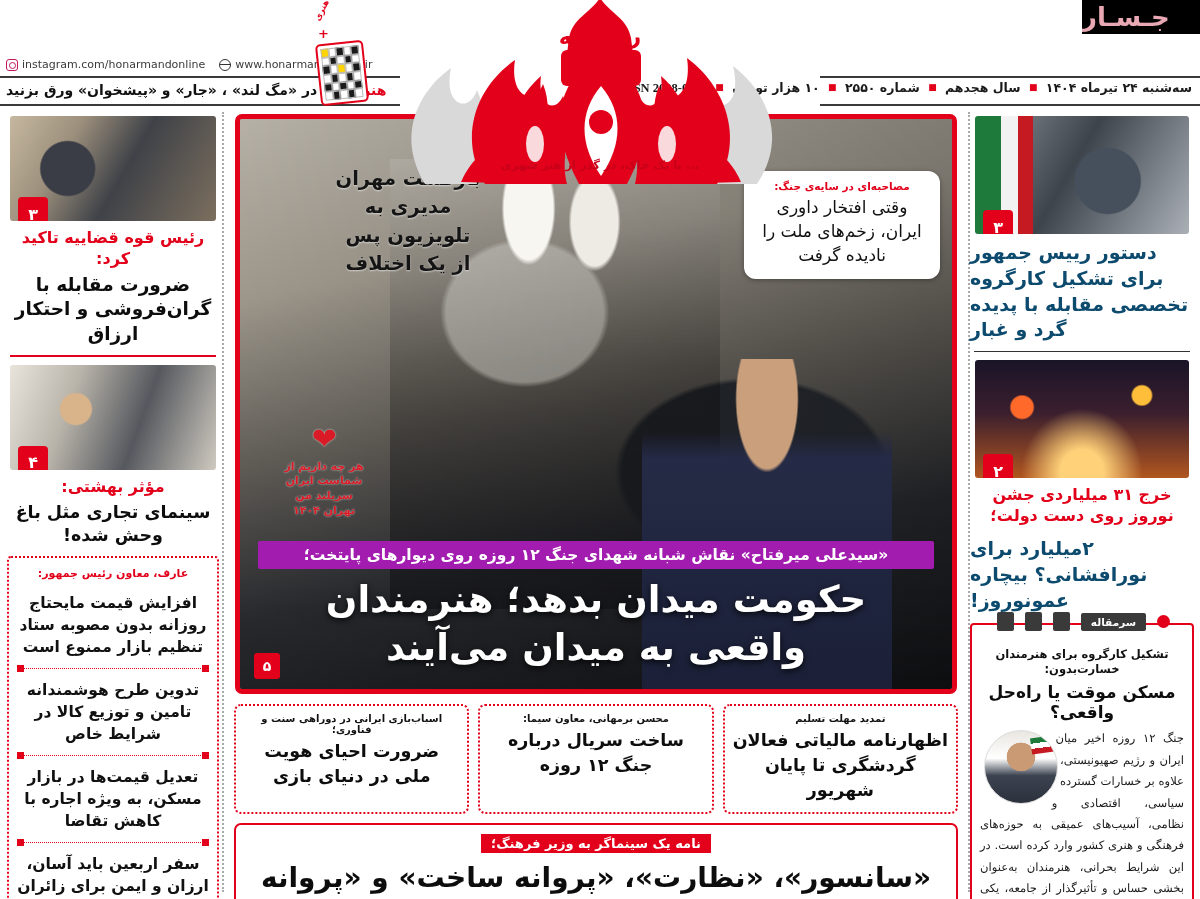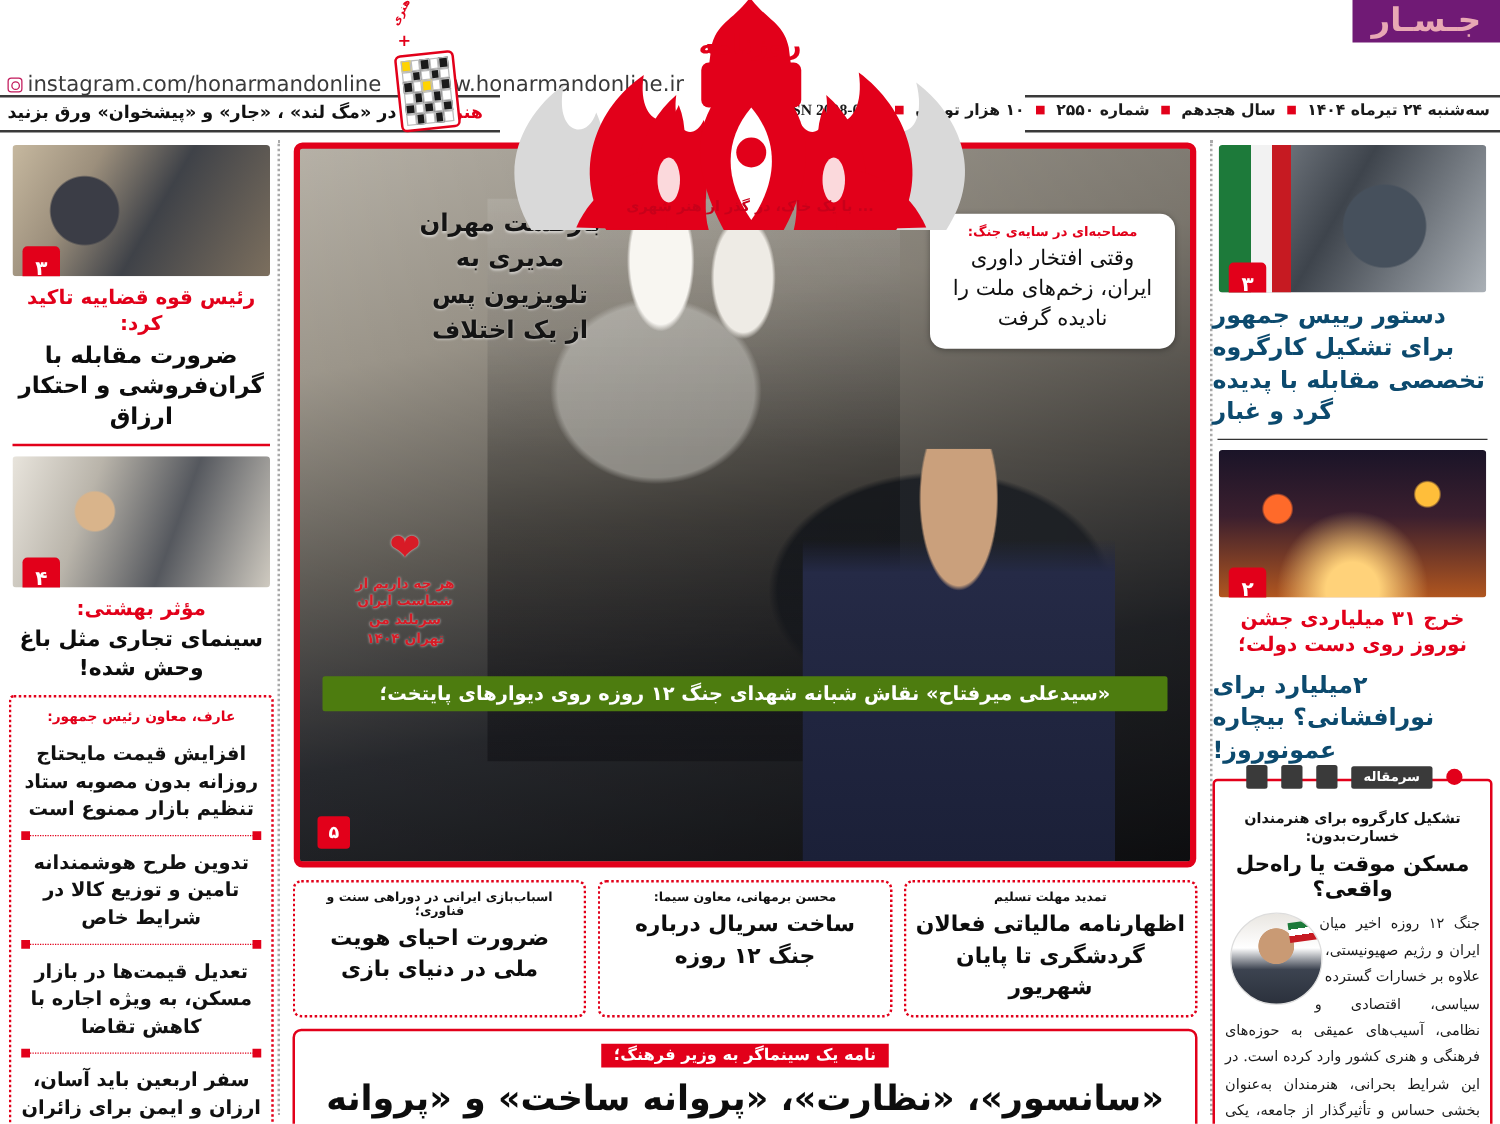--- a/index.html
+++ b/index.html
@@ -7,32 +7,32 @@
     width: 1200px; height: 899px;
     background: #ffffff;
     font-family: "DejaVu Sans", "Liberation Sans", sans-serif;
     overflow: hidden;
   }
   .page { position: relative; width: 1200px; height: 899px; background: #fff; }
 
   
   .watermark {
     position: absolute; top: 0; right: 0; width: 118px; height: 34px;
-    background: #701a75; color: #e8a8b4; font-size: 26px; font-weight: bold;
-    letter-spacing: 3px; text-align: center; line-height: 34px; overflow: hidden;
+    background: #000000; color: #e8a8b4; font-size: 26px; font-weight: bold;
+    letter-spacing: 3px; text-align: left; line-height: 34px; overflow: hidden;
   }
 
   
   .header { position: relative; height: 110px; width: 1200px; }
 
   .hdr-social {
     position: absolute; left: 6px; top: 58px; display: flex; gap: 14px;
     direction: ltr; align-items: center;
   }
-  .hdr-social .item { display: flex; align-items: center; gap: 4px; font-size: 17px; color: #3a3a3a; }
+  .hdr-social .item { display: flex; align-items: center; gap: 4px; font-size: 11px; color: #3a3a3a; }
   .ig-icon { width: 12px; height: 12px; border: 1.6px solid #c2185b; border-radius: 3px; position: relative; background:#fff;}
   .ig-icon::after { content:""; position:absolute; width:5px; height:5px; border:1.4px solid #c2185b; border-radius:50%; left:2px; top:2px;}
   .web-icon { width: 12px; height: 12px; border: 1.6px solid #333; border-radius: 50%; position: relative;}
   .web-icon::after{content:"";position:absolute;left:-0.5px;top:4px;width:11px;height:1.3px;background:#333;}
 
   .hdr-promo {
     position: absolute; left: 6px; top: 82px; font-size: 14px; font-weight: bold;
     color: #111; direction: rtl; white-space: nowrap;
   }
   .hdr-promo .hl { color: #e2001a; }
@@ -215,21 +215,21 @@
   .lead-pull .t { font-size:17px; font-weight:normal; color:#111; line-height:1.4; }
 
   .lead-side {
     position:absolute; right: 470px; top: 46px; width: 148px; text-align:center;
     font-size: 19.5px; font-weight: bold; color:#141414; line-height: 1.45;
     text-shadow: 0 1px 2px rgba(255,255,255,0.55);
   }
 
   .lead-redbar {
     position:absolute; left: 18px; right: 18px; bottom: 120px;
-    background:#4d7c0f; color:#fff; font-size:15.5px; font-weight:bold;
+    background:#a21caf; color:#fff; font-size:15.5px; font-weight:bold;
     text-align:center; padding: 5px 8px; border-radius: 2px;
   }
   .lead-title {
     position:absolute; left: 0; right: 0; bottom: 18px; text-align:center;
     color:#fff; font-size: 37px; font-weight: bold; line-height: 1.28;
     text-shadow: 0 2px 6px rgba(0,0,0,0.85); padding: 0 26px;
   }
   .lead-pg {
     position:absolute; left: 14px; bottom: 10px; width: 26px; height: 26px;
     background:#e2001a; color:#fff; font-size:14px; font-weight:bold;
@@ -408,20 +408,21 @@
         </div>
 
         <div class="lead-side">بازگشت مهران مدیری به تلویزیون پس از یک اختلاف</div>
 
         <div class="lead-pull">
           <div class="k">مصاحبه‌ای در سایه‌ی جنگ:</div>
           <div class="t">وقتی افتخار داوری ایران، زخم‌های ملت را نادیده گرفت</div>
         </div>
 
         <div class="lead-redbar">«سیدعلی میرفتاح» نقاش شبانه شهدای جنگ ۱۲ روزه روی دیوارهای پایتخت؛</div>
+        <div class="lead-title">حکومت میدان بدهد؛ هنرمندان واقعی به میدان می‌آیند</div>
         <div class="lead-pg">۵</div>
       </div>
 
       <div class="brief-row">
         <div class="brief">
           <div class="k">تمدید مهلت تسلیم</div>
           <div class="t">اظهارنامه مالیاتی فعالان گردشگری تا پایان شهریور</div>
         </div>
         <div class="brief">
           <div class="k">محسن برمهانی، معاون سیما:</div>

